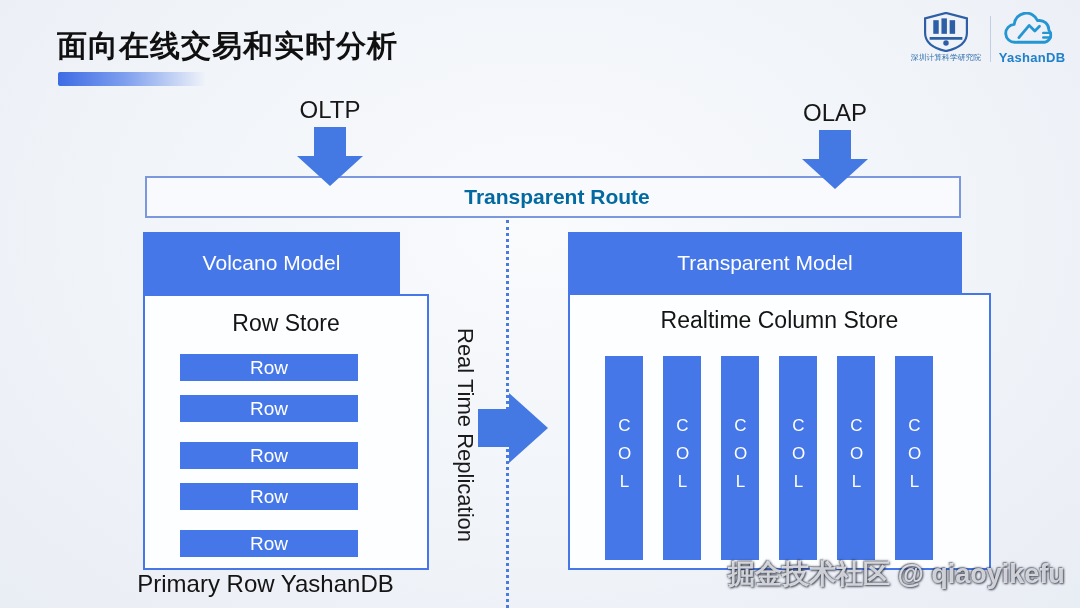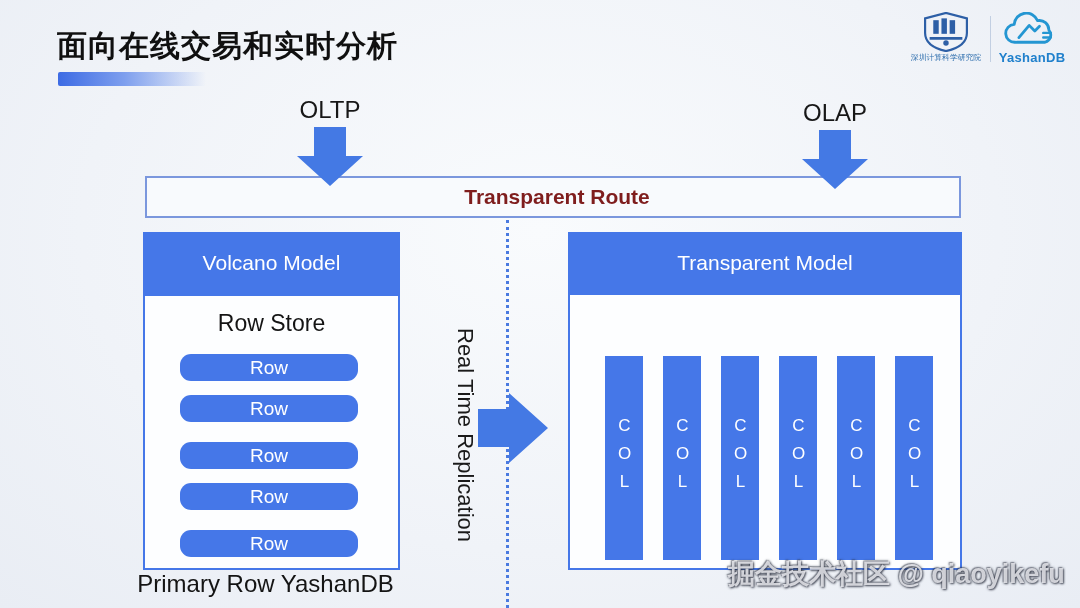--- a/index.html
+++ b/index.html
@@ -40,45 +40,45 @@
   #olap-label{left:790px;top:99px;}
   .down-arrow{position:absolute;width:66px;height:60px;z-index:3;}
   #oltp-arrow{left:297px;top:127px;}
   #olap-arrow{left:802px;top:130px;}
   
   .route-box{
     position:absolute;left:145px;top:176px;width:812px;height:38px;
     border:2px solid #7b97dd;background:#f8fafd;
     display:flex;align-items:center;justify-content:center;z-index:2;
   }
-  .route-box span{font-size:21px;font-weight:bold;color:#7f1d1d;margin-left:8px;}
+  .route-box span{font-size:21px;font-weight:bold;color:#0369a1;margin-left:8px;}
   
   .model-header{
     position:absolute;height:62px;background:#4577e8;
     display:flex;align-items:center;justify-content:center;
     color:#fff;font-size:21px;
   }
   .store-box{
-    position:absolute;background:#fdfeff;border:2px solid #4577e8;
+    position:absolute;background:#fdfeff;border:2px solid #4577e8;padding-left:29px;
   }
   .store-title{
     position:absolute;left:0;right:0;text-align:center;
     font-size:23px;color:#141414;
   }
   .caption{
     position:absolute;text-align:center;font-size:24px;color:#141414;
   }
   
   #volcano-header{left:143px;top:232px;width:257px;}
   #row-store{left:143px;top:294px;width:253px;height:272px;}
   #row-store .store-title{top:14px;}
   .row-bar{
     position:absolute;left:35px;width:178px;height:27px;background:#4577e8;
     display:flex;align-items:center;justify-content:center;
-    color:#fff;font-size:19px;border-radius:11px;
+    color:#fff;font-size:19px;
   }
   #primary-caption{left:118px;top:570px;width:295px;}
   
   .divider-dotted{
     position:absolute;left:506px;top:220px;height:388px;width:0;
     border-left:3px dotted #4a7ae0;
   }
   .repl-label{
     position:absolute;left:446px;top:296px;height:278px;width:32px;
     writing-mode:vertical-rl;text-align:center;
@@ -163,20 +163,21 @@
   <div class="divider-dotted"></div>
   <div class="repl-label">Real Time Replication</div>
   <svg class="right-arrow" viewBox="0 0 72 74">
     <polygon points="0,18 31,18 31,2 70,37 31,72 31,56 0,56" fill="#4479e4"></polygon>
   </svg>
 
   <div class="model-header" id="vector-header">
     <span>Transparent Model</span>
   </div>
   <div class="store-box" id="col-store">
+    <div class="store-title">Realtime Column Store</div>
     <div class="col-bar" style="left:35px">
         <span>COL</span>
       </div>
     <div class="col-bar" style="left:93px">
         <span>COL</span>
       </div>
     <div class="col-bar" style="left:151px">
         <span>COL</span>
       </div>
     <div class="col-bar" style="left:209px">

